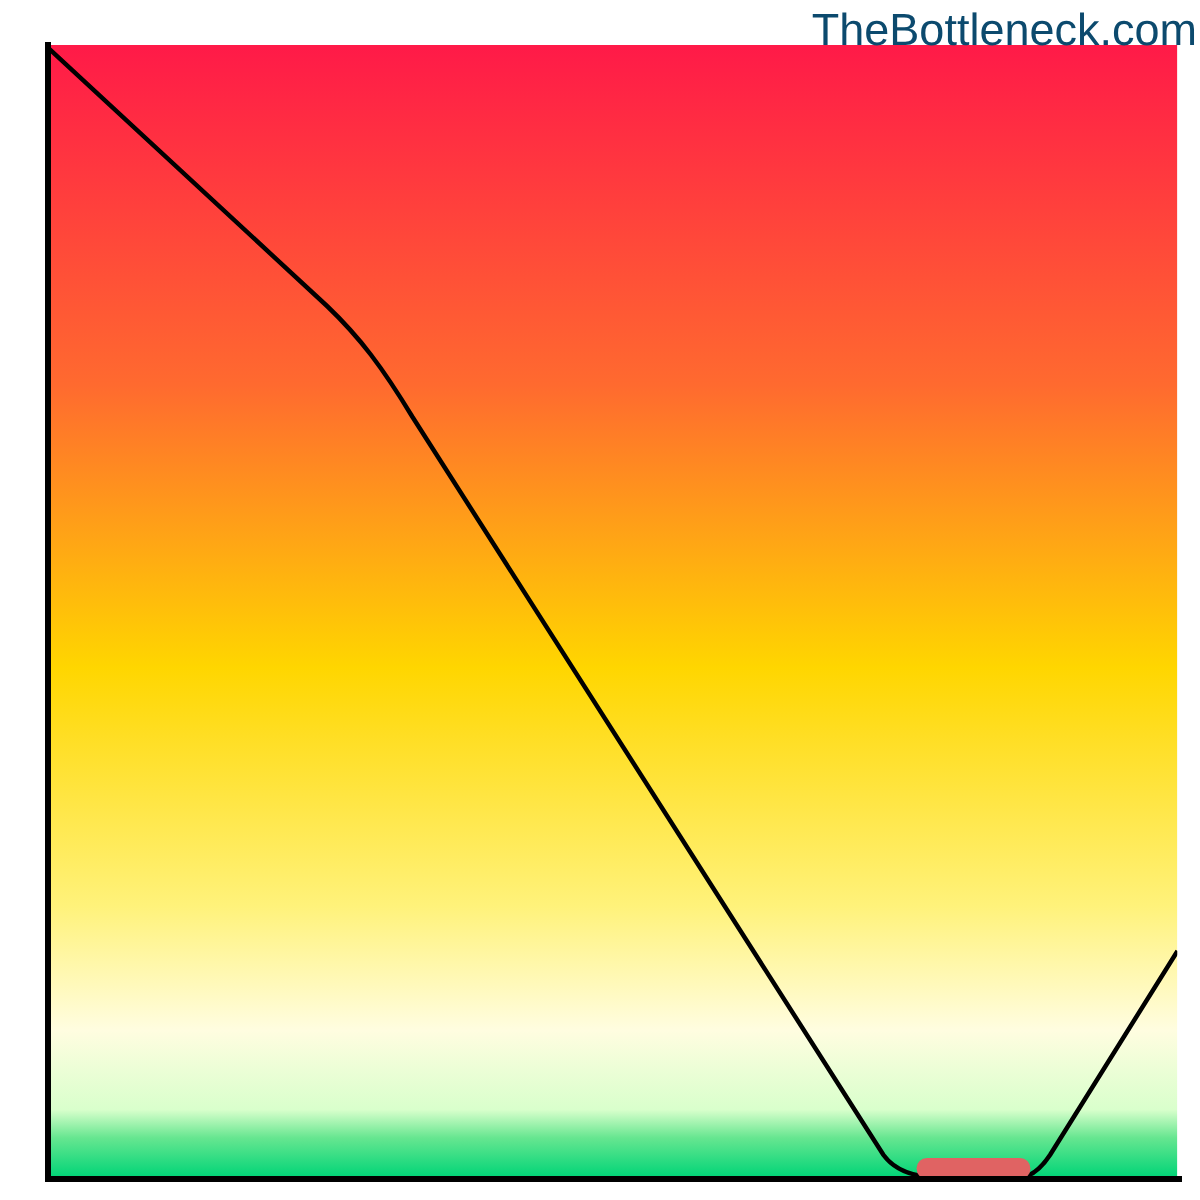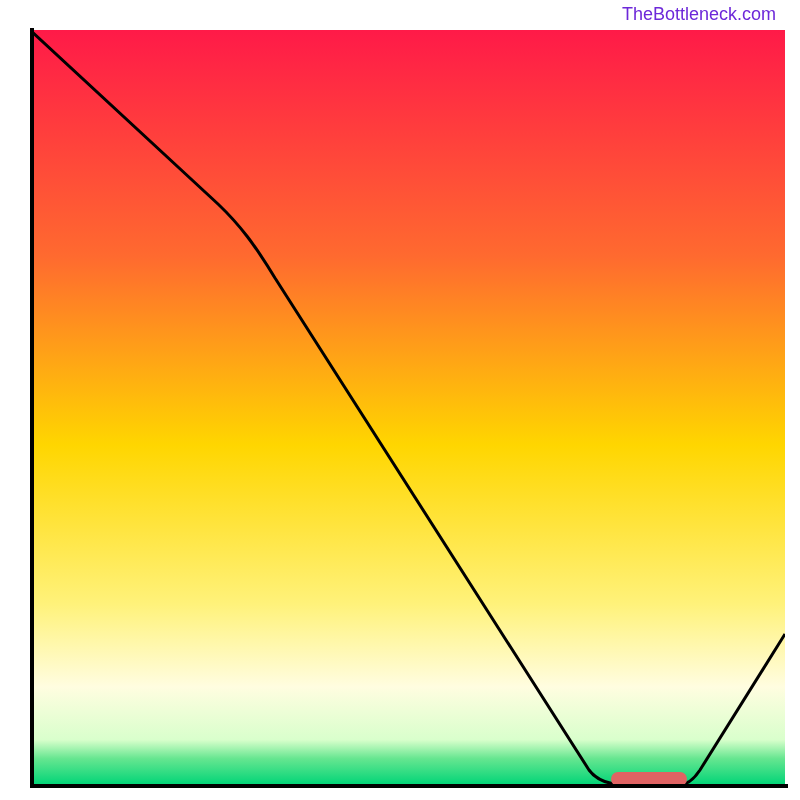--- a/index.html
+++ b/index.html
@@ -11,23 +11,23 @@
     font-family: Arial, Helvetica, sans-serif;
   }
   .container {
     position: relative;
     width: 800px;
     height: 800px;
   }
   .watermark {
     position: absolute;
     top: 4px;
-    right: 24px;
-    color: #6d28d9;
-    font-size: 18px;
+    right: 2px;
+    color: #0c4a6e;
+    font-size: 30px;
     font-weight: 500;
     z-index: 10;
   }
   .plot-area {
     position: absolute;
     left: 30px;
     top: 30px;
     width: 755px;
     height: 755px;
     overflow: hidden;

